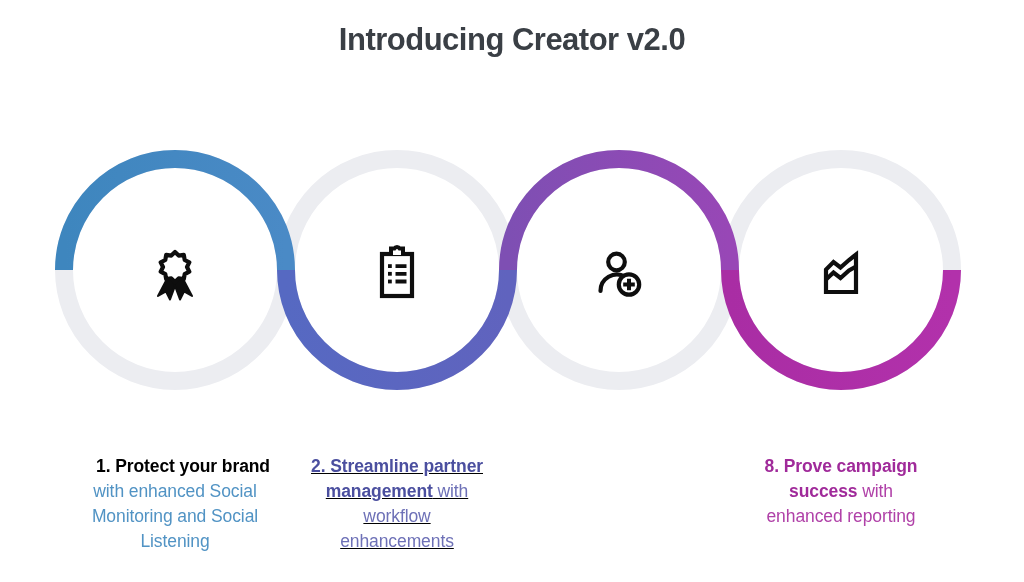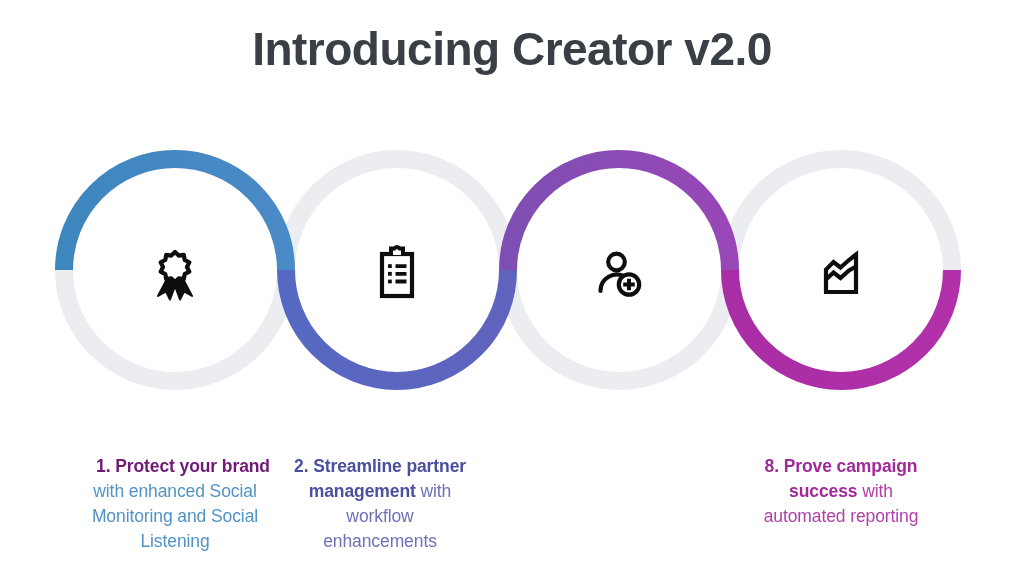--- a/index.html
+++ b/index.html
@@ -2,29 +2,29 @@
 <html><head>
 <meta charset="utf-8">
 <style>
   html,body{margin:0;padding:0;background:#fff;}
   .canvas{
     position:relative;width:1024px;height:582px;overflow:hidden;background:#fff;
     font-family:"Liberation Sans","DejaVu Sans",sans-serif;
   }
   .title{
     position:absolute;top:22px;left:0;width:1024px;text-align:center;
-    font-size:46px;font-weight:700;letter-spacing:-0.5px;margin:0;
+    font-size:31px;font-weight:700;letter-spacing:-0.5px;margin:0;
   }
   svg.chain{position:absolute;top:0;left:0;}
   .caption{
     position:absolute;top:429px;width:224px;text-align:center;
     font-size:17.5px;line-height:25px;white-space:pre-line;letter-spacing:-0.1px;
   }
   .caption .b{font-weight:700;}
-  .cap1{left:63px;} .cap2{left:268px;} .cap3{left:507px;} .cap4{left:729px;}
+  .cap1{left:63px;} .cap2{left:285px;text-decoration:underline;} .cap3{left:507px;} .cap4{left:729px;}
 </style>
 </head>
 <body>
 
 <div class="canvas">
 
   <h1 class="title" style="color: rgb(58, 63, 69);">Introducing Creator v2.0</h1>
 
   <svg class="chain" width="1024" height="582" viewBox="0 0 1024 582">
     <defs>
@@ -78,30 +78,30 @@
       <path d="M36.2,43.5 L47.8,43.5 M42,37.7 L42,49.3" stroke-width="4" stroke-linecap="butt"></path>
     </g>
 
     <g transform="translate(809,241)" fill="none" stroke-width="4.2" stroke-linejoin="miter" stroke="#0E0E0E">
       <path d="M17,51 L17,28.5 L24.5,21 L31.5,26.5 L40,19 L47,13.5 L47,51 Z"></path>
       <path d="M17,38.5 L24.5,31.5 L31.5,37 L40,29.5 L47,25.5"></path>
     </g>
   </svg>
 
   <div class="caption cap1">
-    <span class="b" style="color: #701a75; margin-left: 16px;">1. Protect your brand</span><span style="color: rgb(81, 147, 196);">
+    <span class="b" style="color: #000000; margin-left: 16px;">1. Protect your brand</span><span style="color: rgb(81, 147, 196);">
 with enhanced Social
 Monitoring and Social
 Listening</span>
   </div>
   <div class="caption cap2">
     <span class="b" style="color: rgb(75, 79, 159);">2. Streamline partner
 management</span><span style="color: rgb(110, 113, 183);"> with
 workflow
 enhancements</span>
   </div>
   <div class="caption cap4">
     <span class="b" style="color: rgb(160, 42, 154);">8. Prove campaign
 success</span><span style="color: rgb(176, 65, 168);"> with
-automated reporting</span>
+enhanced reporting</span>
   </div>
 
 </div>
 
 </body></html>

